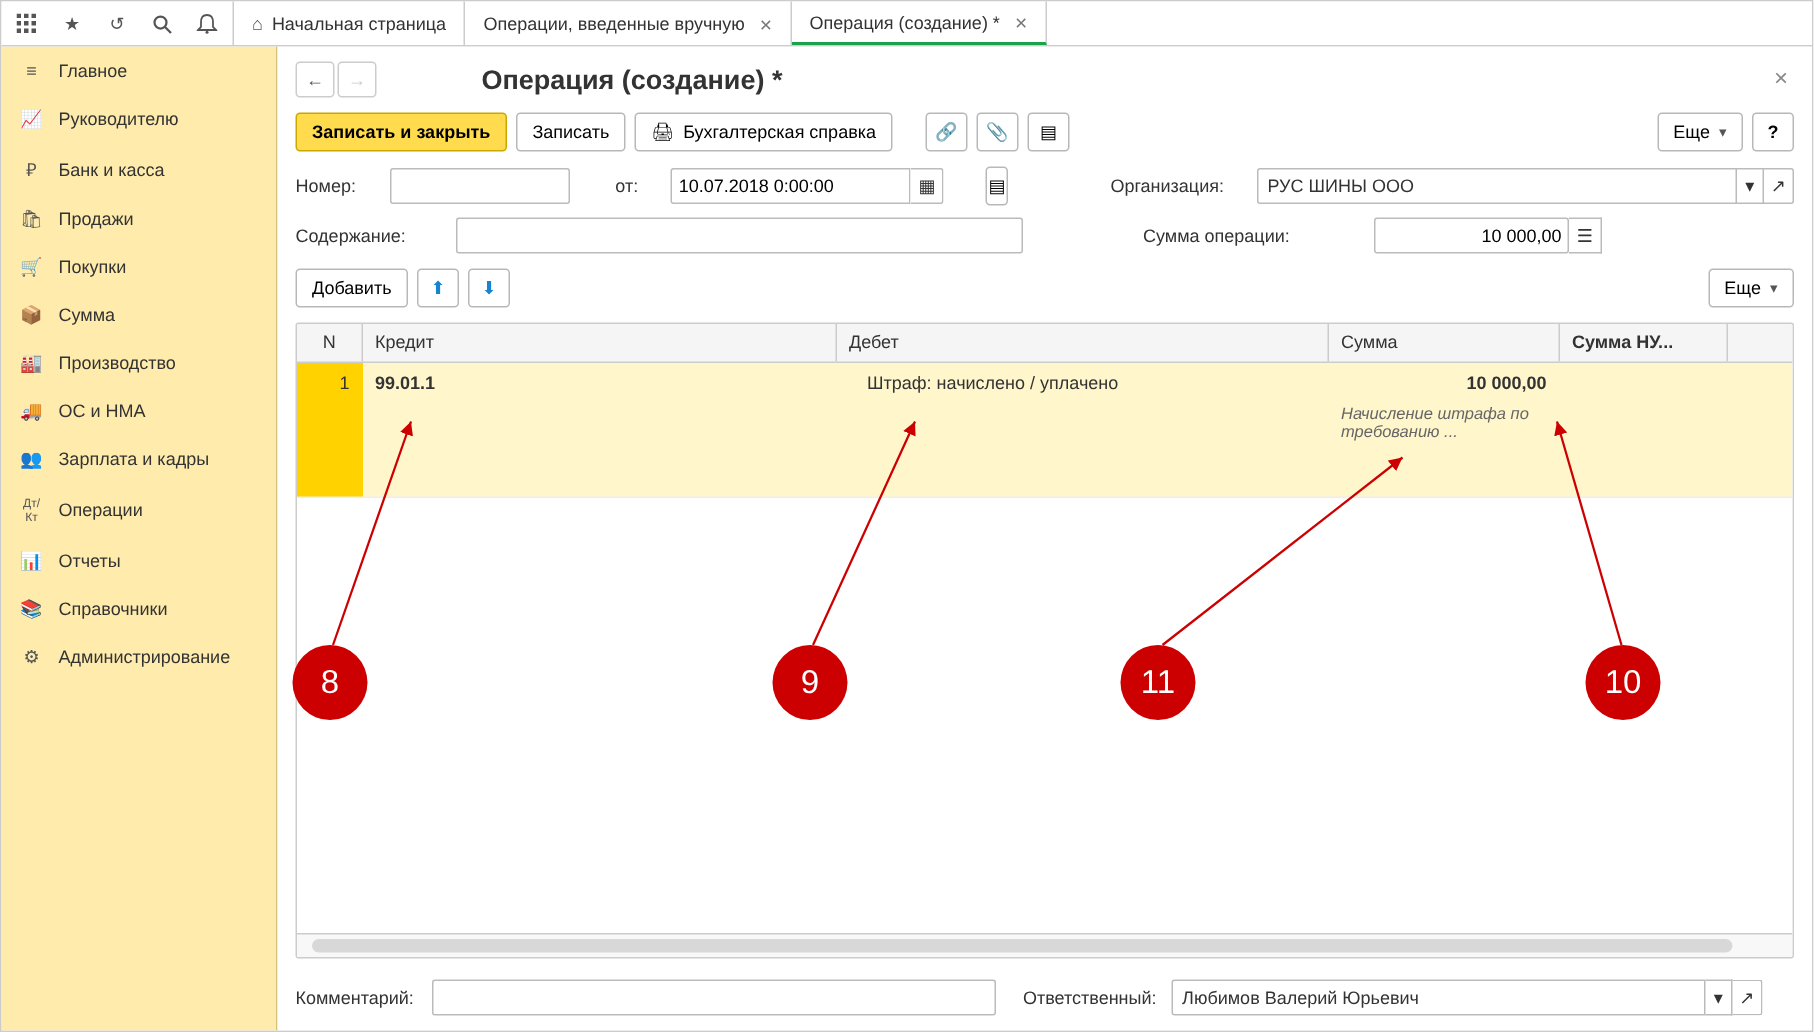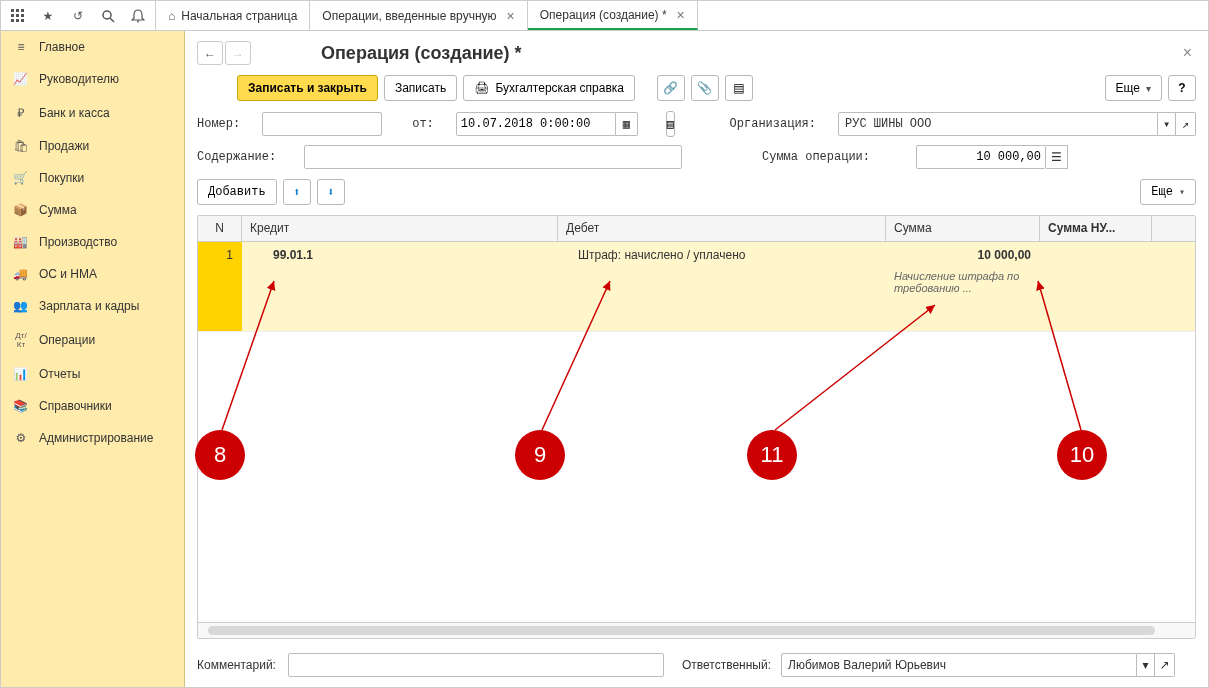--- a/index.html
+++ b/index.html
@@ -48,31 +48,31 @@
 .title-row { display: flex; align-items: center; gap: 10px; }
 .nav-btns { display: flex; gap: 2px; }
 .nav-btn {
   width: 26px; height: 24px; border: 1px solid #ccc; border-radius: 3px;
   background: #fff; display: flex; align-items: center; justify-content: center;
   cursor: pointer; color: #555;
 }
 .nav-btn.disabled { color: #ccc; cursor: default;}
 .page-title { font-size: 18px; font-weight: bold; margin-left: 60px;}
 .close-x { margin-left: auto; margin-right: 4px; color: #888; cursor: pointer; font-size: 16px;}
-.cmd-row { display: flex; align-items: flex-end; gap: 6px; margin-left: 40px;}
+.cmd-row { display: flex; align-items: flex-end; gap: 6px;}
 .btn {
   height: 26px; border: 1px solid #b8b8b8; border-radius: 3px; background: #fff;
   padding: 0 10px; display: inline-flex; align-items: center; gap: 6px; cursor: pointer;
   font-family: inherit; font-size: 12px;
 }
 .btn-primary { background: #ffdb4d; font-weight: bold; border-color: #c9a800;}
 .icon-btn { width: 28px; padding:0; justify-content: center;}
 .dropdown-caret::after { content:" ▾"; color:#555; font-size: 10px;}
 .form-rows { display: flex; flex-direction: column; gap: 8px;}
-.form-row { display: flex; align-items: center; gap: 22px; font-family: Liberation Mono, monospace;}
+.form-row { display: flex; align-items: center; gap: 22px;}
 .label { width: 85px; color: #333;}
 .label-wide { width: 108px;}
 .input {
   height: 24px; border: 1px solid #bbb; border-radius: 2px; padding: 0 4px;
   font-family: inherit; font-size: 12px; background: #fff;
 }
 .date-wrap { position: relative; display: inline-flex; align-items: center; justify-content: flex-end;}
 .date-wrap .cal-btn {
   width: 22px; height: 24px; border: 1px solid #bbb; border-left: none; border-radius: 0 2px 2px 0;
   background: #fff; display: inline-flex; align-items:center; justify-content:center; cursor:pointer;
@@ -80,39 +80,39 @@
 .select-wrap { display:flex; align-items:center;}
 .select-box {
   height: 24px; border:1px solid #bbb; border-radius: 2px 0 0 2px; padding:0 6px;
   display: inline-flex; align-items:center; min-width: 320px;
 }
 .select-caret { width: 18px; height:24px; border:1px solid #bbb; border-left:none; display:inline-flex; align-items:center; justify-content:center; cursor:pointer;}
 .select-open { width: 20px; height:24px; border:1px solid #bbb; border-left:none; border-radius:0 2px 2px 0; display:inline-flex; align-items:center; justify-content:center; cursor:pointer;}
 .sum-input { text-align:right; width: 130px;}
 .sum-wrap { display:flex; align-items:center;}
 .sum-btn { width: 22px; height:24px; border:1px solid #bbb; border-left:none; background:#fff; cursor:pointer; display:inline-flex; align-items:center; justify-content:center;}
-.table-toolbar { display:flex; align-items:center; gap:6px;font-family:Liberation Mono, monospace;}
+.table-toolbar { display:flex; align-items:center; gap:6px;}
 .arrow-btn { width:28px;}
 .table-wrap { flex:1; border: 1px solid #ccc; border-radius: 2px; overflow: hidden; position: relative; display: flex; flex-direction: column; min-height: 0;}
 .thead { display:flex; background:#f5f5f5; border-bottom:1px solid #ccc; height:26px;}
 .th { border-right:1px solid #ccc; padding:5px 8px;}
 .col-n { width: 44px; text-align:center;}
 .col-debet { flex: 0 0 328px;}
 .col-kredit { flex: 0 0 316px;}
 .col-summa { flex: 0 0 154px;}
 .col-summanv { flex: 0 0 112px; font-weight: bold;}
 .tbody { flex:1; background:#fff; overflow-y:auto; position:relative;}
 .trow { display:flex; min-height: 90px; border-bottom: 1px solid #eee; background: #fff6cc;}
 .trow .td { border-right: 1px solid transparent; padding: 6px 8px;}
 .td-n { width:44px; background:#ffd200; text-align:right; padding-right:10px;}
 .td-debet { flex:0 0 328px; display:flex; flex-direction:column; gap:10px;}
 .td-kredit { flex:0 0 316px; display:flex; flex-direction:column; gap:10px;}
 .td-summa { flex:0 0 154px; display:flex; flex-direction:column; gap:8px;}
 .td-summanv { flex:0 0 112px;}
-.acc { font-weight:bold;margin-left:23px;}
+.acc { font-weight:bold;}
 .summa-val { font-weight:bold; text-align:right;}
 .summa-desc { font-style: italic; color: #666; font-size: 11px; text-align:left;}
 .hscroll { height:16px; border-top:1px solid #ccc; background:#f8f8f8; position:relative;}
 .hscroll-thumb { position:absolute; left:10px; right:40px; top:3px; height:9px; background:#d8d8d8; border-radius:5px;}
 .footer-row { display:flex; align-items:center; gap:6px; padding-top: 4px;}
 .question-btn { width: 28px; font-weight: bold; justify-content:center;}
 .callout {
   position:absolute; width:50px; height:50px; background:#cc0000;
   border-radius:50%; display:flex; align-items:center; justify-content:center;
   color:#fff; font-size:22px; font-weight:normal; z-index:50;

